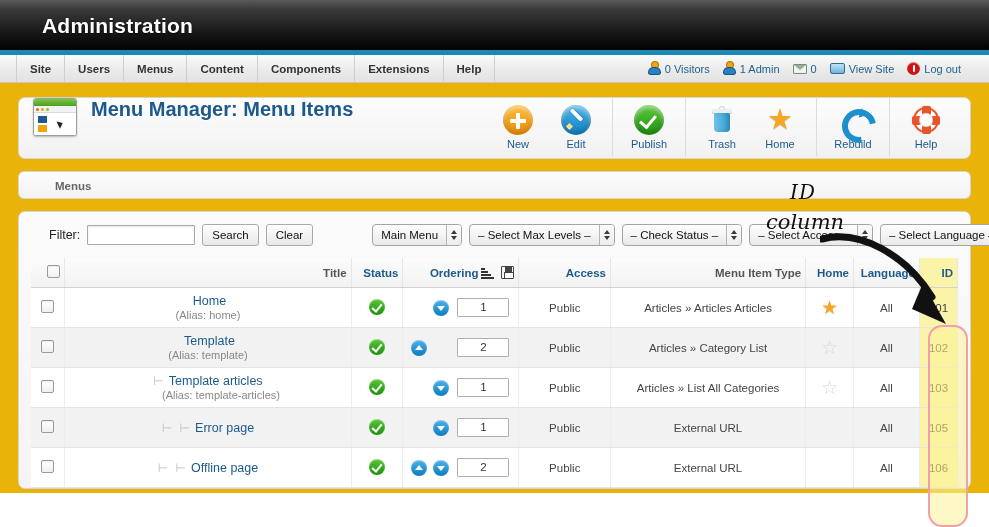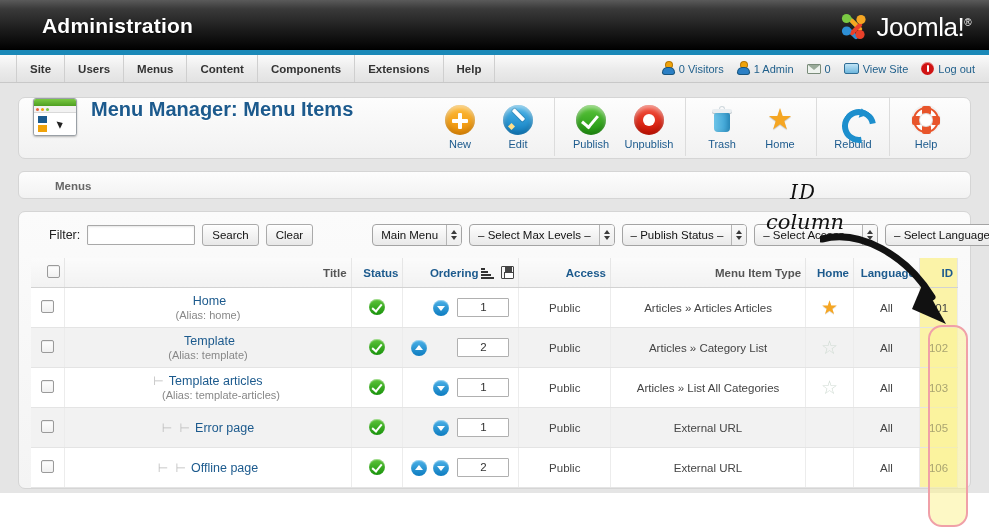--- a/index.html
+++ b/index.html
@@ -4,21 +4,21 @@
 <style>
   * { box-sizing: border-box; }
   html, body {
     margin: 0; padding: 0;
     width: 989px; height: 527px;
     overflow: hidden;
     background: #ffffff;
     font-family: "Liberation Sans", sans-serif;
     -webkit-font-smoothing: antialiased;
   }
-  #page { position: relative; width: 989px; height: 493px; background:#e5e5e5; }
+  #page { position: relative; width: 989px; height: 493px; background:#eab308; }
 
   
   .header {
     position: relative;
     height: 55px;
     background: linear-gradient(to bottom, #5a5a5a 0%, #3a3a3a 18%, #1a1a1a 62%, #000 100%);
     border-bottom: 5px solid #1b89b8;
   }
   .header:after{
     content:""; position:absolute; left:0; right:0; bottom:0; height:1px; background:#000;
@@ -43,21 +43,21 @@
   }
   .menu-item {
     display: flex; align-items: center; padding: 0 13px;
     font-size: 11.5px; font-weight: bold; color: #333;
     border-right: 1px solid #cfcfcf;
     cursor: default;
   }
   .menu-item:first-child { border-left: 1px solid #cfcfcf; margin-left: 16px; }
   .status-area {
     margin-left: auto; display: flex; align-items: center; gap: 13px;
-    padding-right: 14px; font-size: 11px; color: #1c5a86;
+    padding-right: 28px; font-size: 11px; color: #1c5a86;
   }
   .status-chip { display: flex; align-items: center; gap: 4px; }
   .status-chip .lbl { color: #1f5f8b; }
 
   
   .ic { display:inline-block; flex:none; }
   .ic-user { width:13px; height:13px; position:relative; }
   .ic-user:before{content:"";position:absolute;left:4px;top:0;width:6px;height:6px;border-radius:50%;background:#f0a30a;box-shadow:0 0 0 1px #b87700;}
   .ic-user:after{content:"";position:absolute;left:1px;top:6px;width:11px;height:6px;border-radius:5px 5px 2px 2px;background:#2b7fc4;box-shadow:0 0 0 1px #17557f;}
   .ic-mail { width:14px; height:10px; border:1px solid #7a8c7a; background:#eef3ee; position:relative; border-radius:1px;}
@@ -306,35 +306,20 @@
     pointer-events: none;
   }
 </style>
 </head>
 <body>
 
 <div id="page">
 
   <div class="header">
     <div class="header-title">Administration</div>
-    <div class="brand">
-      <svg width="34" height="34" viewBox="0 0 34 34">
-        <path d="M11 7 L19 15" stroke="#7ac943" stroke-width="4.4" fill="none" stroke-linecap="round"></path>
-        <path d="M15 11 L23 19" stroke="#f5a623" stroke-width="4.4" fill="none" stroke-linecap="round"></path>
-        <path d="M11 19 L19 27" stroke="#2d8fd5" stroke-width="4.4" fill="none" stroke-linecap="round"></path>
-        <path d="M15 23 L23 15" stroke="#e8402a" stroke-width="4.4" fill="none" stroke-linecap="round"></path>
-        <circle cx="9.5" cy="8.5" r="4.6" fill="#7ac943"></circle>
-        <circle cx="24" cy="9.5" r="4.6" fill="#f5a623"></circle>
-        <circle cx="9.5" cy="21" r="4.6" fill="#2d8fd5"></circle>
-        <circle cx="23" cy="24.5" r="4.6" fill="#e8402a"></circle>
-      </svg>
-      <div class="brand-text">
-        <span>Joomla!</span><sup>®</sup>
-      </div>
-    </div>
   </div>
 
   <div class="menubar">
     <div class="menu-item">
         <span>Site</span>
       </div>
     <div class="menu-item">
         <span>Users</span>
       </div>
     <div class="menu-item">
@@ -405,26 +390,20 @@
               </div>
             <div class="tb-lbl">Edit</div>
           </div>
         </div>
         <div class="tb-group">
           <div class="tb-btn">
             <div class="tbi">
                 <div class="circ green tick"></div>
               </div>
             <div class="tb-lbl">Publish</div>
-          </div>
-          <div class="tb-btn">
-            <div class="tbi">
-                <div class="circ red dot"></div>
-              </div>
-            <div class="tb-lbl">Unpublish</div>
           </div>
         </div>
         <div class="tb-group">
           <div class="tb-btn">
             <div class="tbi">
                 <div class="trash">
                   <span class="hdl"></span>
                   <span class="lid"></span>
                   <span class="can"></span>
                 </div>
@@ -483,21 +462,21 @@
             </span>
         </span>
         <span class="sel">
           <span class="sv">– Select Max Levels –</span>
           <span class="arrows">
               <i class="u"></i>
               <i class="d"></i>
             </span>
         </span>
         <span class="sel">
-          <span class="sv">– Publish Status –</span>
+          <span class="sv">– Check Status –</span>
           <span class="arrows">
               <i class="u"></i>
               <i class="d"></i>
             </span>
         </span>
         <span class="sel">
           <span class="sv">– Select Access –</span>
           <span class="arrows">
               <i class="u"></i>
               <i class="d"></i>

